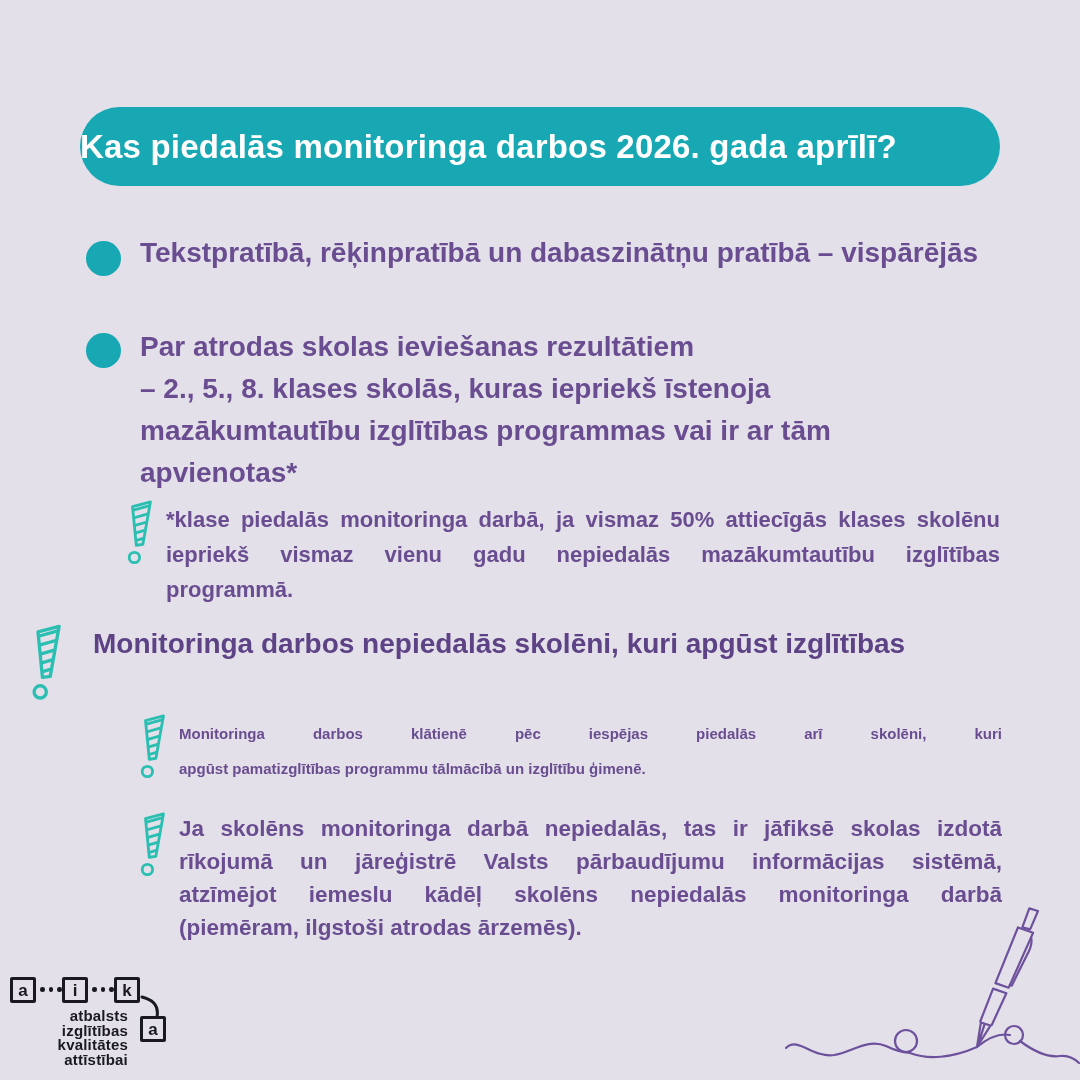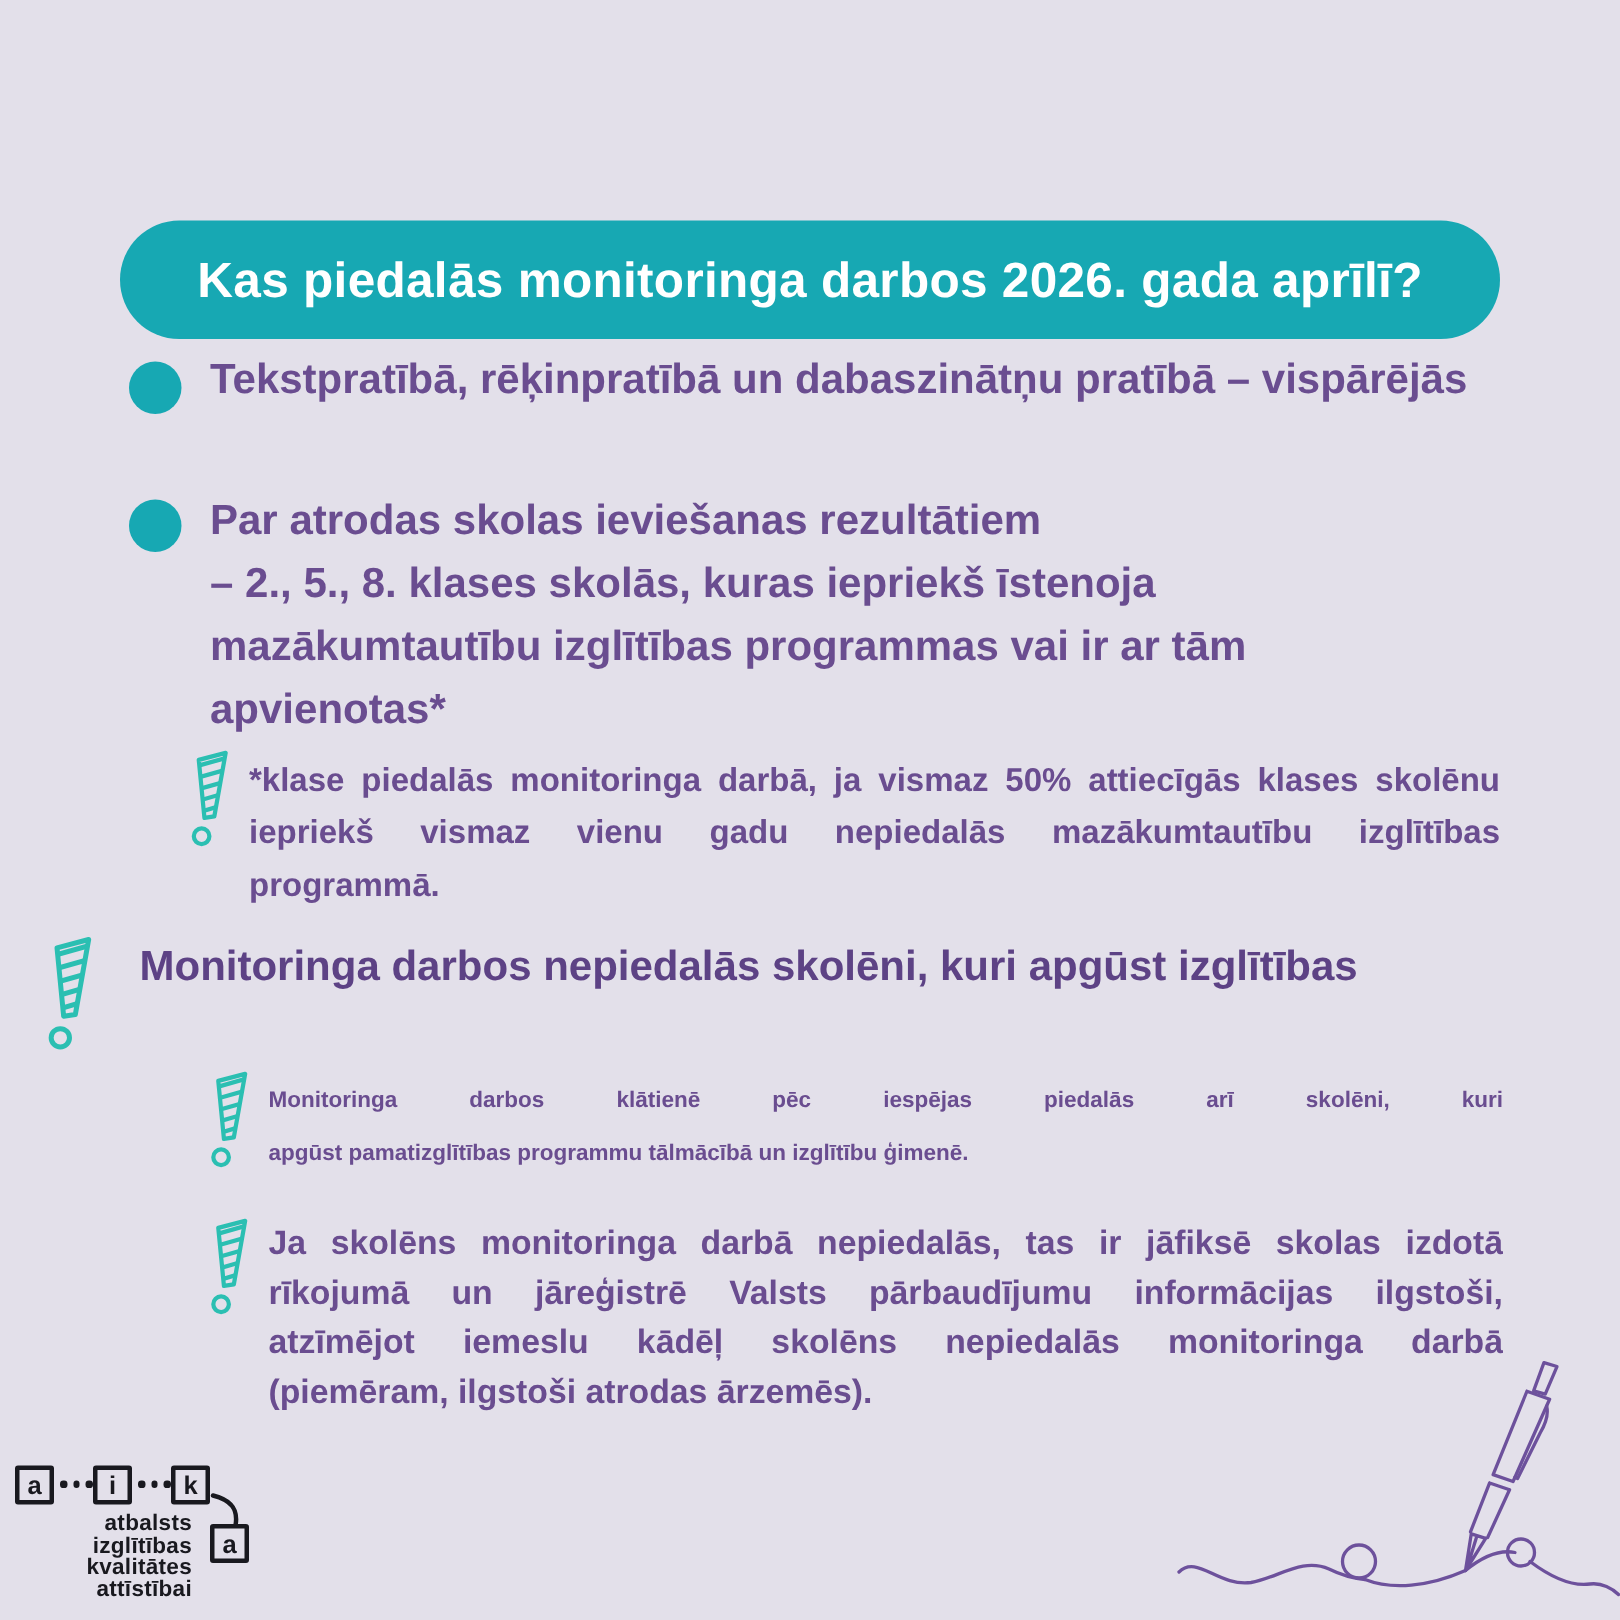--- a/index.html
+++ b/index.html
@@ -6,21 +6,21 @@
     --background:#e3e0ea; --teal:#17a8b3; --icon_teal:#2bbfb2;
     --purple:#6a4d90; --purple_dark:#5d4285; --logo_ink:#19191f;
     --pen_purple:#6d519c; --white:#ffffff;
   }
   html,body{margin:0;padding:0;}
   .stage{position:relative;width:1080px;height:1080px;background:var(--background);
          font-family:"Liberation Sans",sans-serif;overflow:hidden;}
   .abs{position:absolute;}
   .banner{left:80px;top:107px;width:920px;height:79px;background:var(--teal);
           border-radius:40px;color:var(--white);font-weight:700;font-size:33px;
-          text-align:center;line-height:79px;letter-spacing:.2px;margin-top:40px;}
+          line-height:79px;letter-spacing:.2px;}
   .dot{width:35px;height:35px;border-radius:50%;background:var(--teal);}
   .btext{color:var(--purple);font-weight:700;font-size:28px;line-height:42px;}
   .btext .ln,.stmt .ln{white-space:nowrap;}
   .stmt{color:var(--purple_dark);font-weight:700;font-size:28px;line-height:40px;margin-left:16px;}
   .note{color:var(--purple);font-weight:700;}
   .note .ln{white-space:nowrap;overflow:hidden;text-align:justify;text-align-last:justify;}
   .note .ln:last-child{text-align-last:auto;}
   .fnote{font-size:22px;line-height:35px;}
   .mnote{font-size:15px;line-height:35px;}
   .mnote2{font-size:22.5px;line-height:33px;}
@@ -93,21 +93,21 @@
   <div class="note mnote abs" style="left:179px;top:716px;width:823px;">
       <div class="ln">Monitoringa darbos klātienē pēc iespējas piedalās arī skolēni, kuri</div>
       <div class="ln">apgūst pamatizglītības programmu tālmācībā un izglītību ģimenē.</div>
     </div>
 
   <svg class="abs" style="left:137px;top:812px;" width="34" height="66" viewBox="0 0 36 70">
       <use href="#excl-sym"></use>
     </svg>
   <div class="note mnote2 abs" style="left:179px;top:812px;width:823px;">
       <div class="ln">Ja skolēns monitoringa darbā nepiedalās, tas ir jāfiksē skolas izdotā</div>
-      <div class="ln">rīkojumā un jāreģistrē Valsts pārbaudījumu informācijas ilgstoši,</div>
+      <div class="ln">rīkojumā un jāreģistrē Valsts pārbaudījumu informācijas sistēmā,</div>
       <div class="ln">atzīmējot iemeslu kādēļ skolēns nepiedalās monitoringa darbā</div>
       <div class="ln">(piemēram, ilgstoši atrodas ārzemēs).</div>
     </div>
 
   <div class="lbox abs" style="left:10px;top:977px;">
     <span>a</span>
   </div>
   <div class="ldots abs" style="left:40px;top:987px;">
       <i></i>
       <i></i>

